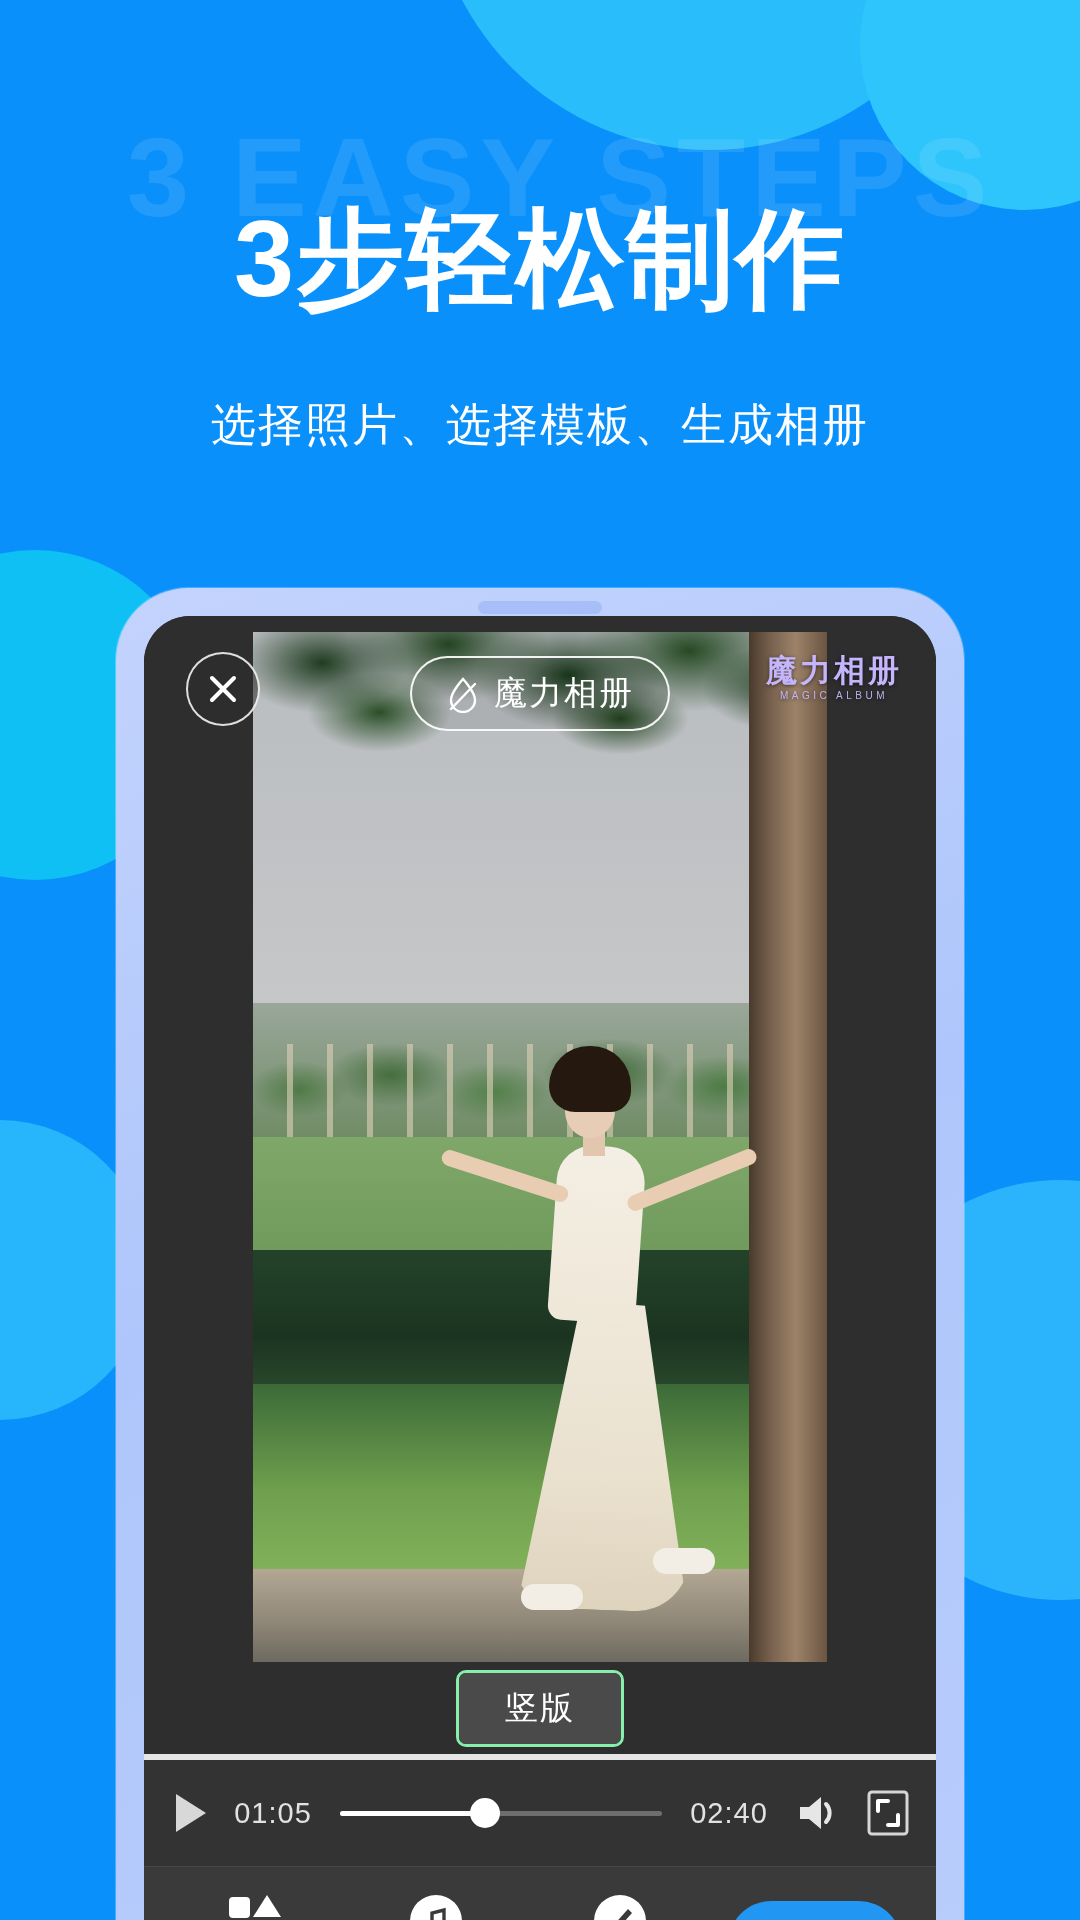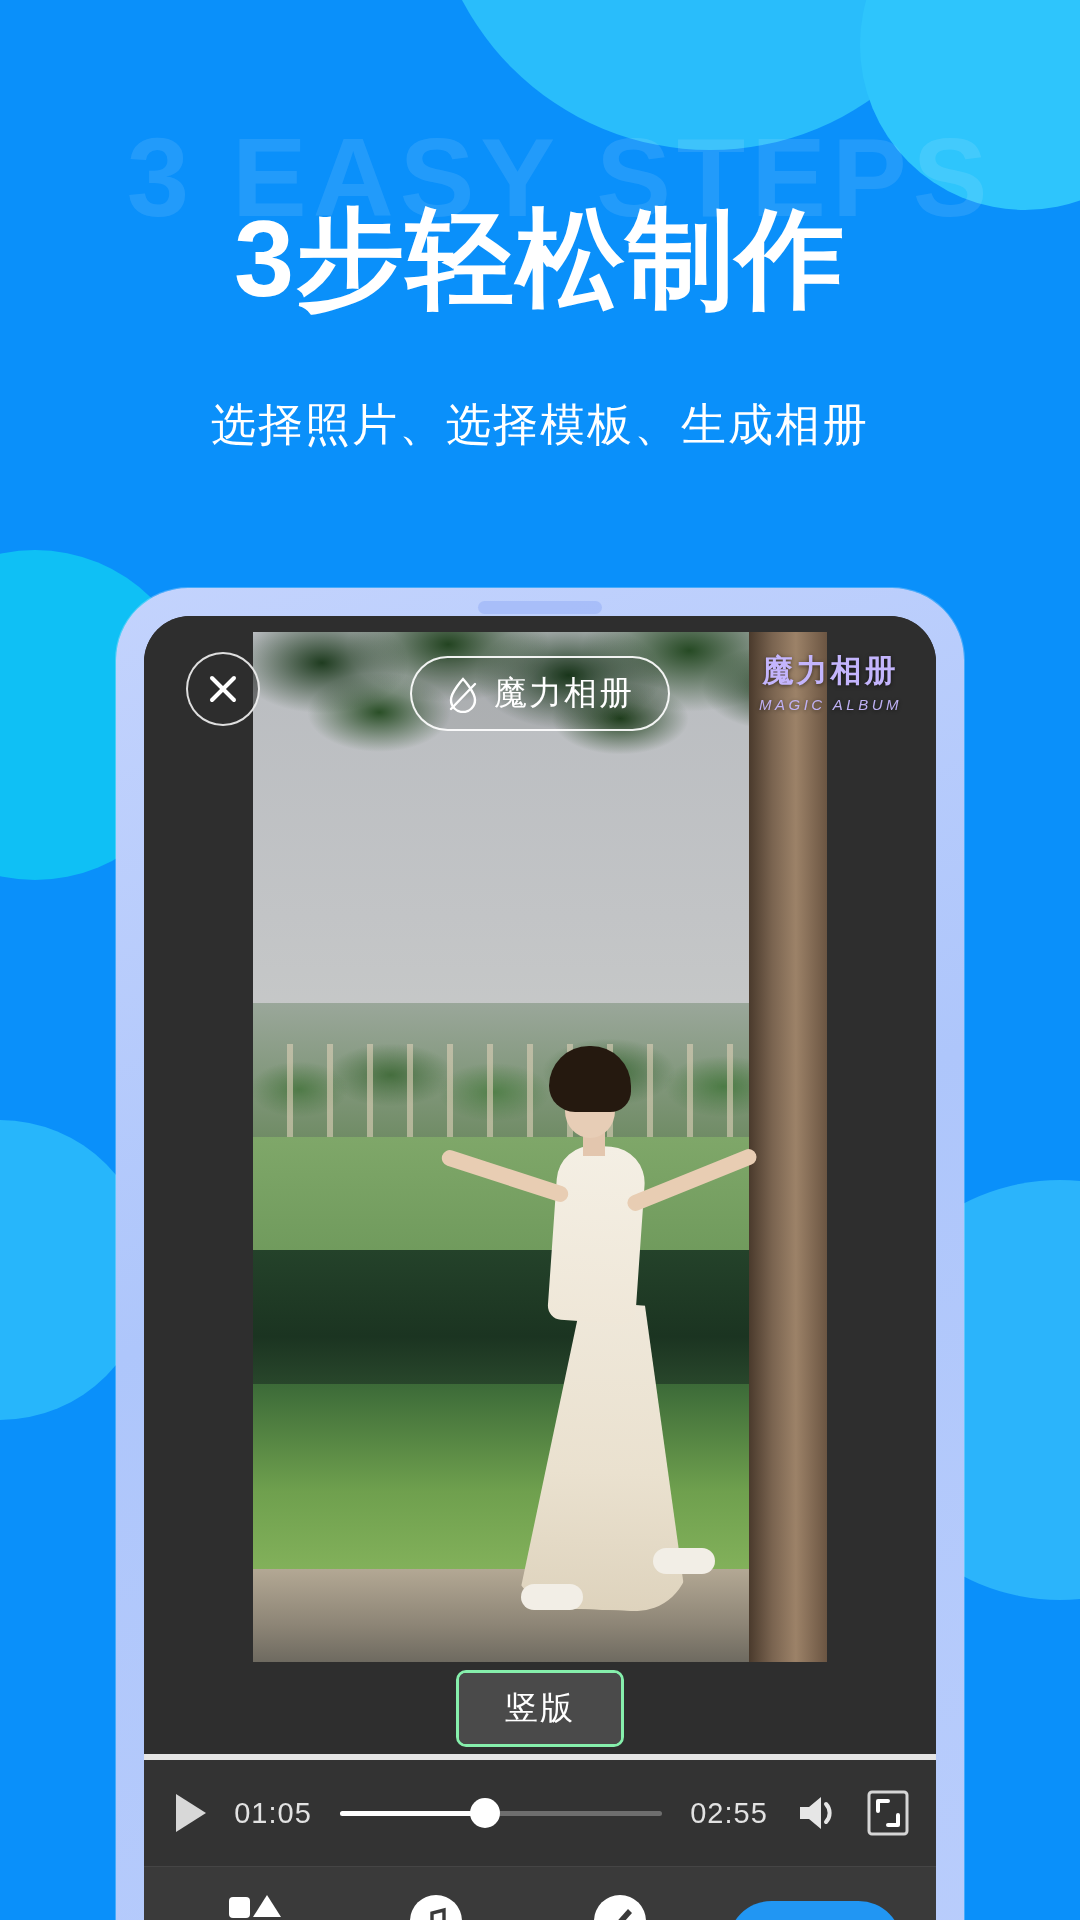--- a/index.html
+++ b/index.html
@@ -202,21 +202,21 @@
     color:#fff; font-size:33px; letter-spacing:2px;
     background:rgba(0,0,0,0.08);
     white-space:nowrap;
   }
   #logo {
     position:absolute; right:34px; top:38px;
     text-align:center; color:#c4b5fd;
     text-shadow:0 1px 4px rgba(0,0,0,0.55);
   }
   #logo .cn { font-size:31px; font-weight:bold; letter-spacing:3px; line-height:1.1; }
-  #logo .en { font-size:15px; letter-spacing:3.5px; margin-top:8px; opacity:.95;font-style:italic; }
+  #logo .en { font-size:10px; letter-spacing:3.5px; margin-top:2px; opacity:.95; }
 
   
   #orient {
     height:92px; flex:0 0 auto;
     display:flex; align-items:center; justify-content:center;
     background:#2e2e2e;
   }
   .seg {
     display:flex; border:3px solid #86efac; border-radius:10px; overflow:hidden;
   }
@@ -339,21 +339,21 @@
       </div>
     </div>
 
     <div id="player">
       <div class="play-tri"></div>
       <div class="tcode">01:05</div>
       <div id="track">
         <div id="fill" style="width: 45%;"></div>
         <div id="knob" style="left: 45%;"></div>
       </div>
-      <div class="tcode">02:55</div>
+      <div class="tcode">02:40</div>
       <svg width="48" height="42" viewBox="0 0 48 42">
         <path d="M4 15 h9 L25 5 v32 L13 27 H4 Z" fill="#e6e6e6"></path>
         <path d="M30 12 a13 13 0 0 1 0 18" fill="none" stroke="#e6e6e6" stroke-width="4" stroke-linecap="round"></path>
       </svg>
       <svg width="44" height="48" viewBox="0 0 44 48">
         <rect x="3" y="3" width="38" height="42" fill="none" stroke="#d6d6d6" stroke-width="3" rx="3"></rect>
         <path d="M12 12 h10 M12 12 v10" stroke="#ffffff" stroke-width="4" stroke-linecap="round"></path>
         <path d="M32 36 h-10 M32 36 v-10" stroke="#ffffff" stroke-width="4" stroke-linecap="round"></path>
       </svg>
     </div>

